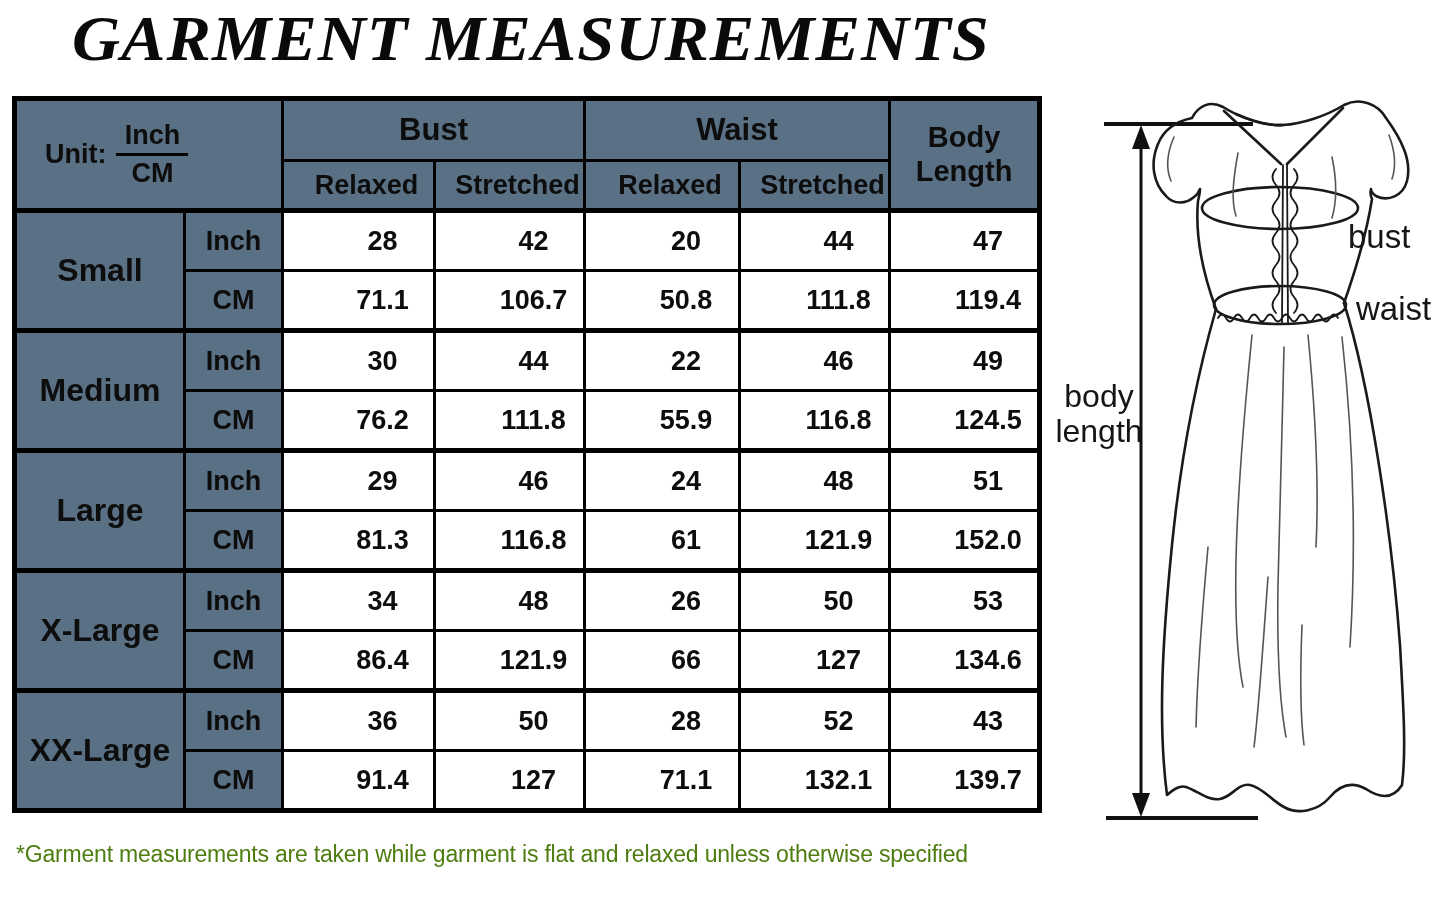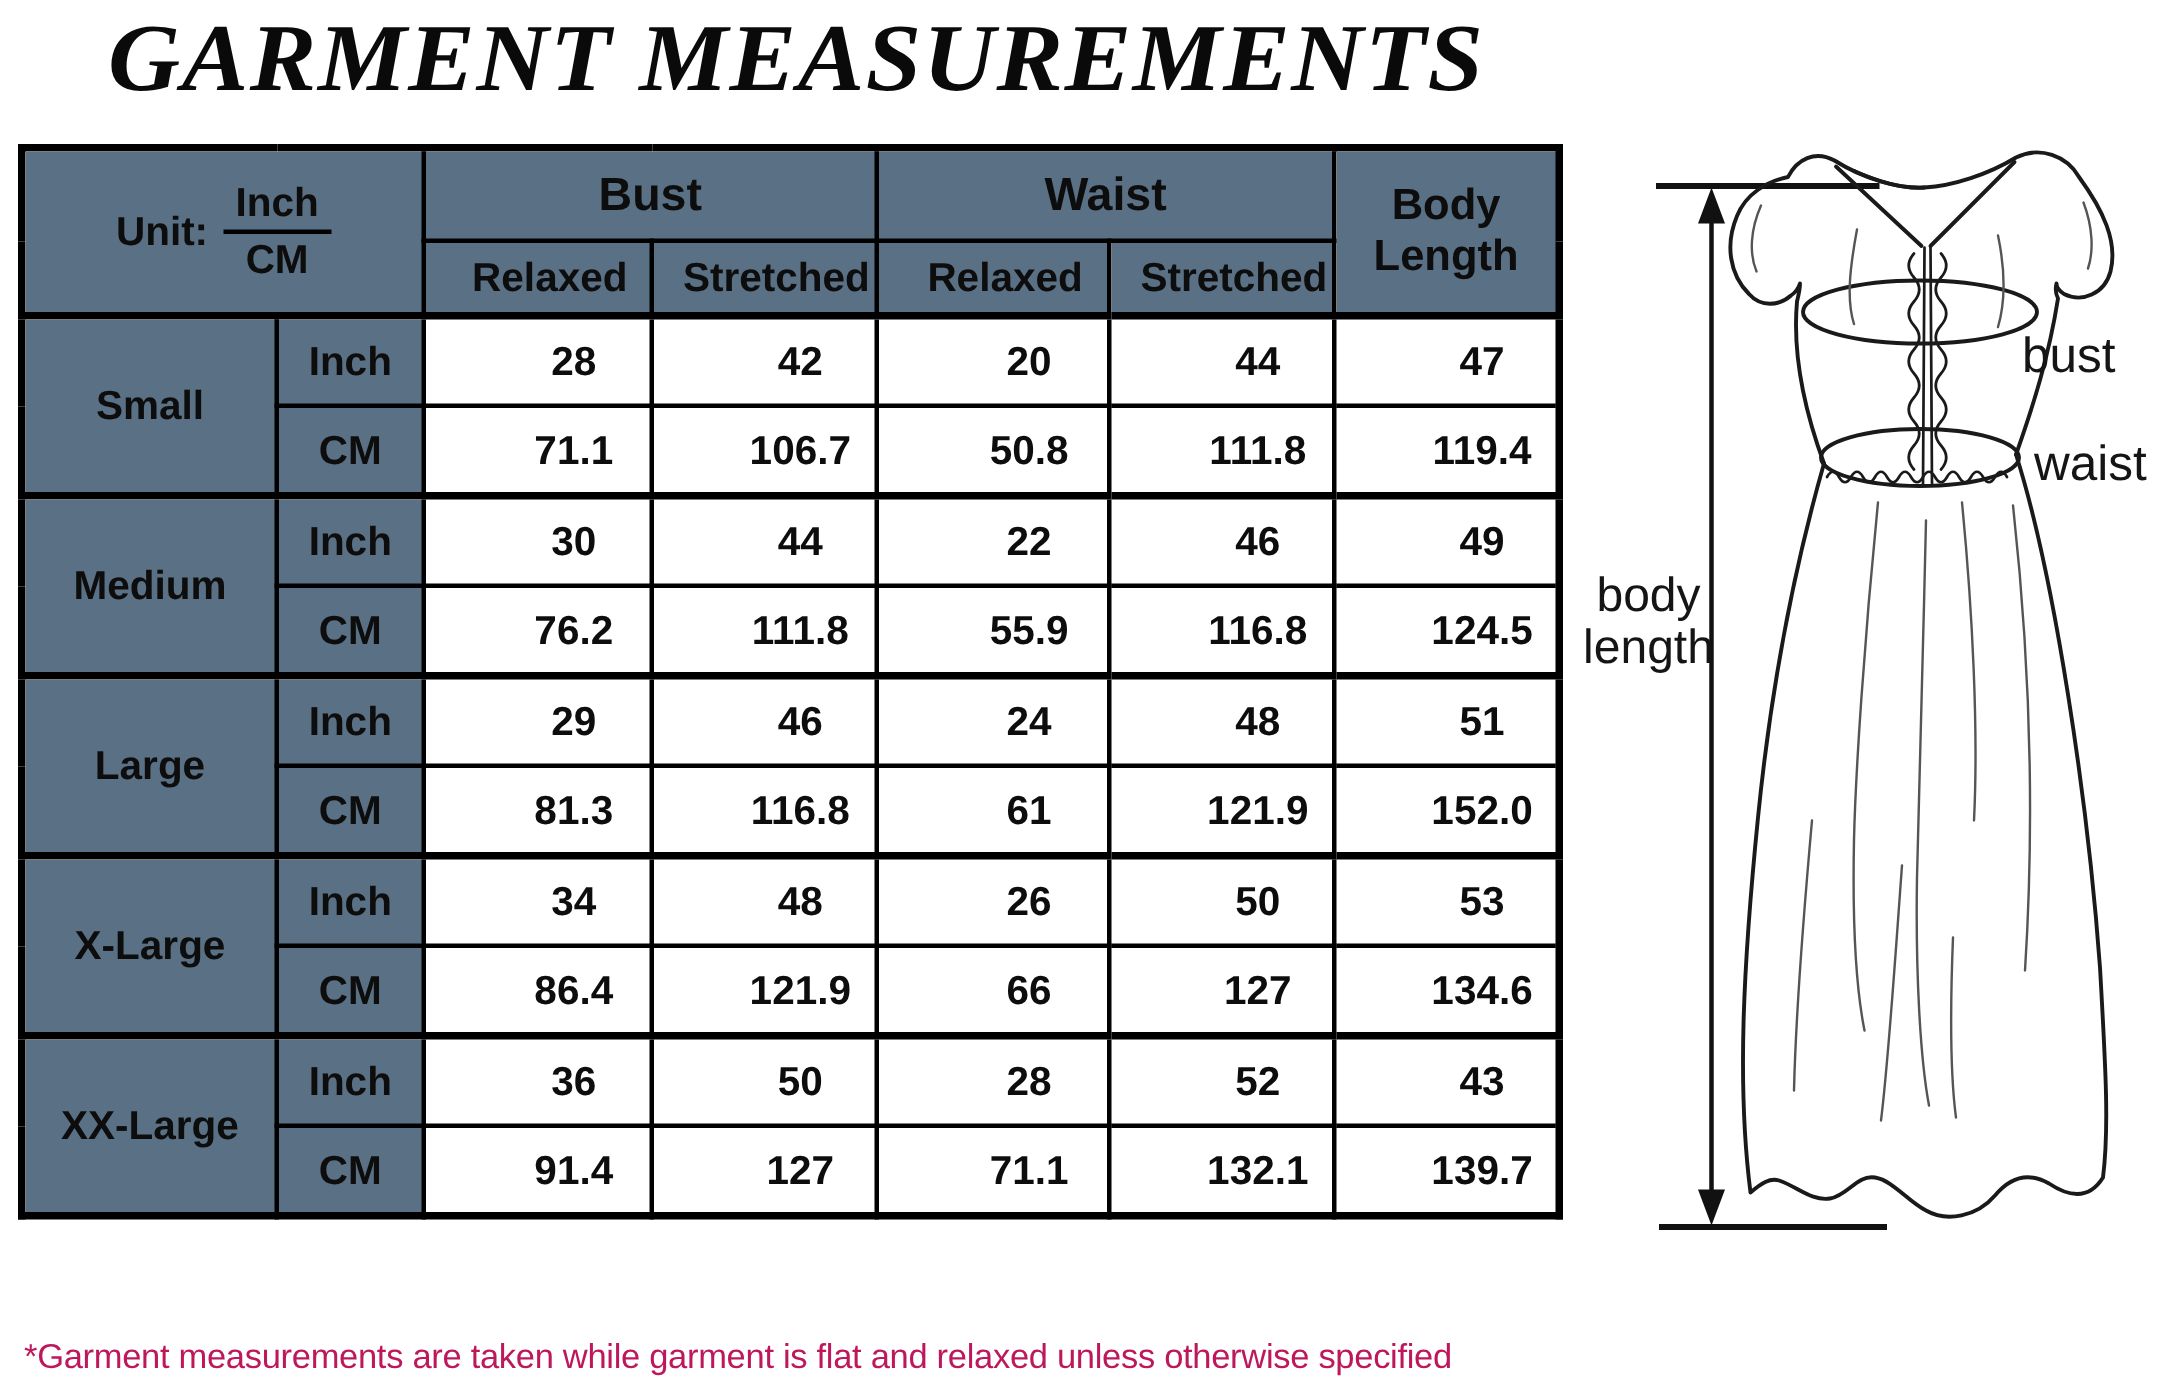--- a/index.html
+++ b/index.html
@@ -27,31 +27,31 @@
   .size-table thead th{background:#5a7084;}
   tr.h1{height:62px;}
   tr.h2{height:50px;}
   tbody tr{height:60px;}
   th.group{font-size:31px;}
   th.sub{font-size:27px;padding-left:16px;}
   th.bodylen{font-size:29px;line-height:1.15;padding:0 16px;border-bottom-width:5px;}
   th.unit-th{border-bottom-width:5px;}
   tr.h2 th{border-bottom-width:5px;}
   tbody tr.sec td{border-top-width:5px;}
-  td.sz{background:#5a7084;font-size:27px;}
+  td.sz{background:#5a7084;font-size:32px;}
   td.un{background:#5a7084;font-size:27px;}
   td.val{background:#ffffff;font-size:27px;padding-left:48px;}
   
-  .unit-wrap{display:flex;align-items:center;justify-content:center;gap:10px;font-size:27px;}
+  .unit-wrap{display:flex;align-items:center;justify-content:flex-start;gap:10px;font-size:27px;margin-left:28px;}
   .frac{display:inline-flex;flex-direction:column;align-items:center;min-width:72px;}
   .frac .fline{width:100%;height:3px;background:#000;margin:2px 0;}
   
   .footnote{
-    position:absolute;left:16px;top:891px;margin:0;
-    font-size:23px;letter-spacing:-0.2px;color:#be185d;white-space:nowrap;
+    position:absolute;left:16px;top:841px;margin:0;
+    font-size:23px;letter-spacing:-0.2px;color:#4d7c0f;white-space:nowrap;
   }
   
   .diagram{position:absolute;left:1040px;top:85px;width:405px;height:835px;}
   .diagram svg{position:absolute;left:0;top:0;}
   .dlabel{position:absolute;color:#151515;font-size:33px;line-height:1.08;}
   .lbl-bust{left:308px;top:134px;}
   .lbl-waist{left:316px;top:206px;}
   .lbl-bodylen{left:6px;top:294px;width:106px;text-align:center;font-size:32px;}
 </style>
 </head>

